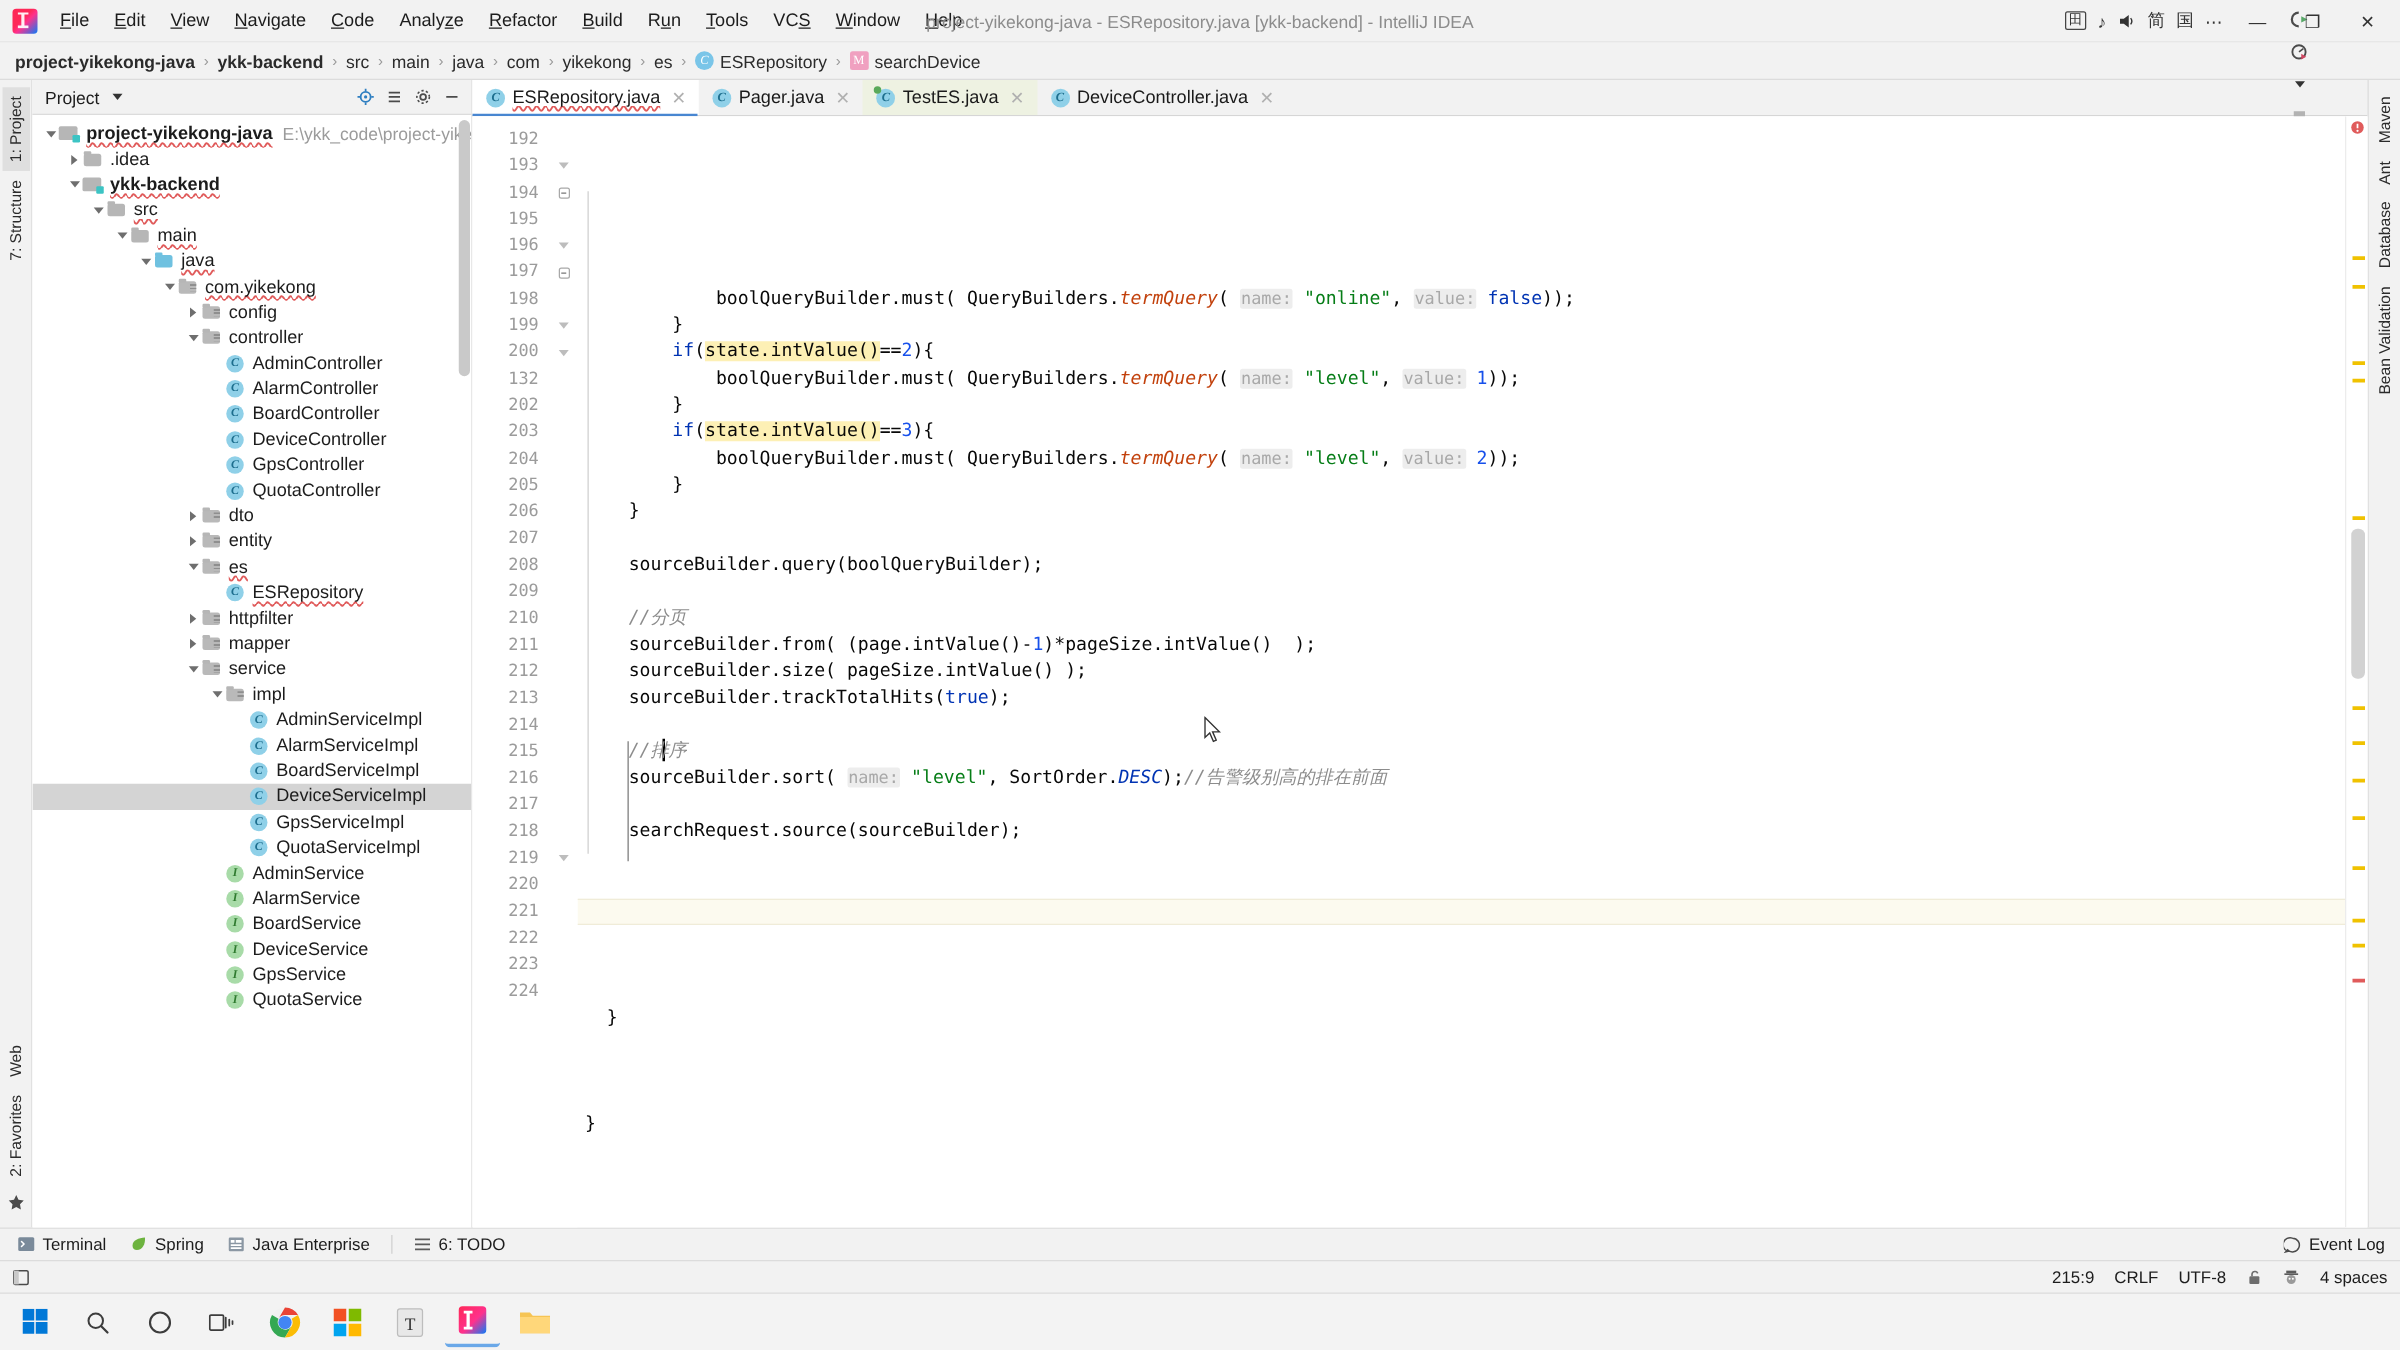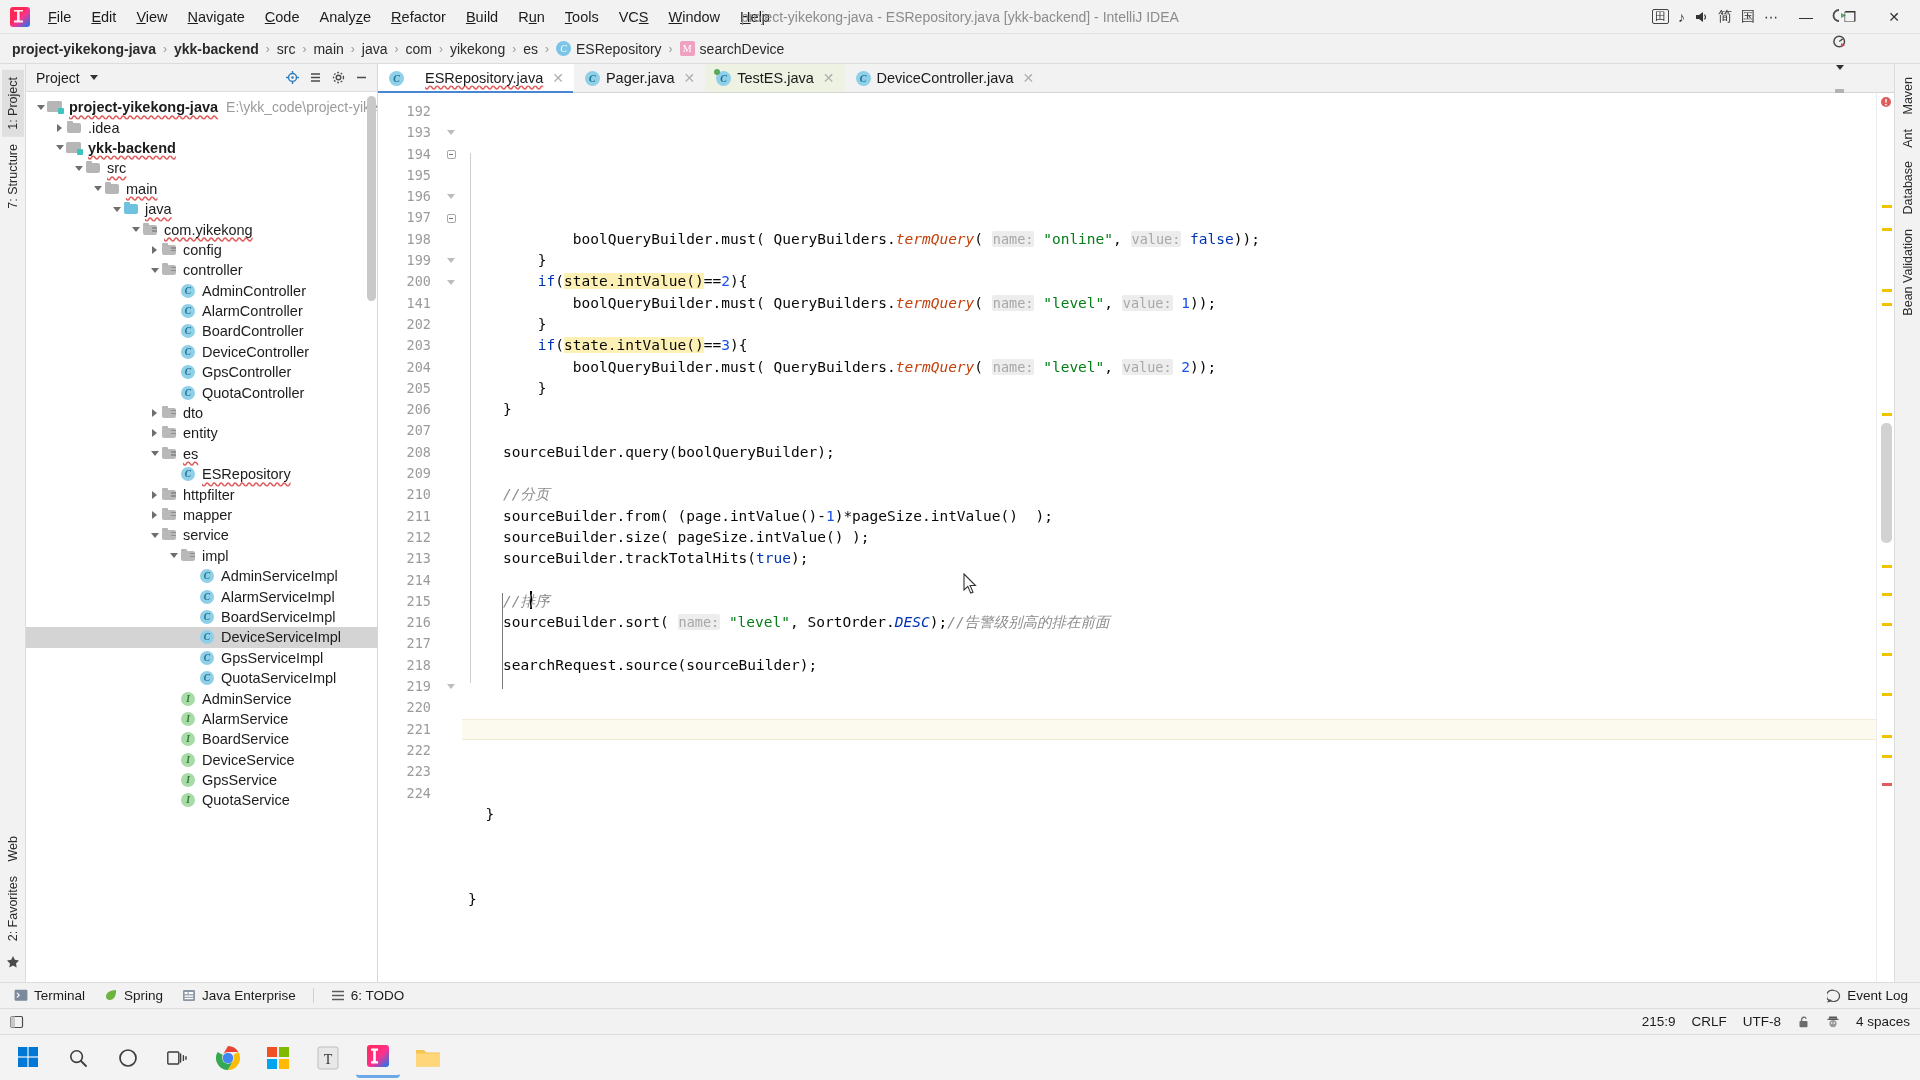--- a/index.html
+++ b/index.html
@@ -153,21 +153,21 @@
   .tlabel.bold { font-weight:bold; }
   .tlabel.squiggle { text-decoration: underline wavy #e05b5b; text-decoration-skip-ink:none; text-underline-offset:2px;}
   .tpath { color:#9b9b9b; margin-left:8px; font-size:14px; }
 
   .tree-scroll { position:absolute; right:1px; top:4px; width:9px; height:205px; background:#c9c9c9; border-radius:5px; }
 
   
   .editor-area { flex:1; display:flex; flex-direction:column; min-width:0; background:#fff; }
   .tabs { height:29px; min-height:29px; display:flex; align-items:stretch; background:#f2f2f2; border-bottom:1px solid #d6d6d6; }
   .tab { display:flex; align-items:center; gap:6px; padding:0 9px 0 11px; font-size:14.5px; position:relative; border-right:1px solid transparent; }
-  .tab .tlbl.squiggle { text-decoration: underline wavy #e05b5b; text-decoration-skip-ink:none; text-underline-offset:2px;margin-left:15px;}
+  .tab .tlbl.squiggle { text-decoration: underline wavy #e05b5b; text-decoration-skip-ink:none; text-underline-offset:2px;}
   .tab.active { background:#fff; }
   .tab.active::after { content:""; position:absolute; left:0; right:0; bottom:-1px; height:2px; background:#4886d1; }
   .tab.hl { background:#eef2e2; }
   .tab .xc { color:#b0b0b0; font-size:14px; margin-left:3px; }
   .tabico { width:15px; height:15px; border-radius:50%; background:#8fd0e8; color:#1d6e8e; font-size:10px;
             display:flex;align-items:center;justify-content:center;font-family:"Liberation Serif",serif;font-style:italic;font-weight:bold;}
   .tabico.run::after{ content:""; position:absolute; margin-left:-14px; margin-top:-12px; width:6px;height:6px;background:#5aa95a;border-radius:50%;}
 
   .code-wrap { flex:1; display:flex; min-height:0; position:relative; background:#fff; overflow:hidden; }
   .gutter {
@@ -716,21 +716,21 @@
         <div class="gutter" id="gutter-root">
             <div class="gline">192</div>
             <div class="gline">193</div>
             <div class="gline">194</div>
             <div class="gline">195</div>
             <div class="gline">196</div>
             <div class="gline">197</div>
             <div class="gline">198</div>
             <div class="gline">199</div>
             <div class="gline">200</div>
-            <div class="gline">141</div>
+            <div class="gline">132</div>
             <div class="gline">202</div>
             <div class="gline">203</div>
             <div class="gline">204</div>
             <div class="gline">205</div>
             <div class="gline">206</div>
             <div class="gline">207</div>
             <div class="gline">208</div>
             <div class="gline">209</div>
             <div class="gline">210</div>
             <div class="gline">211</div>

